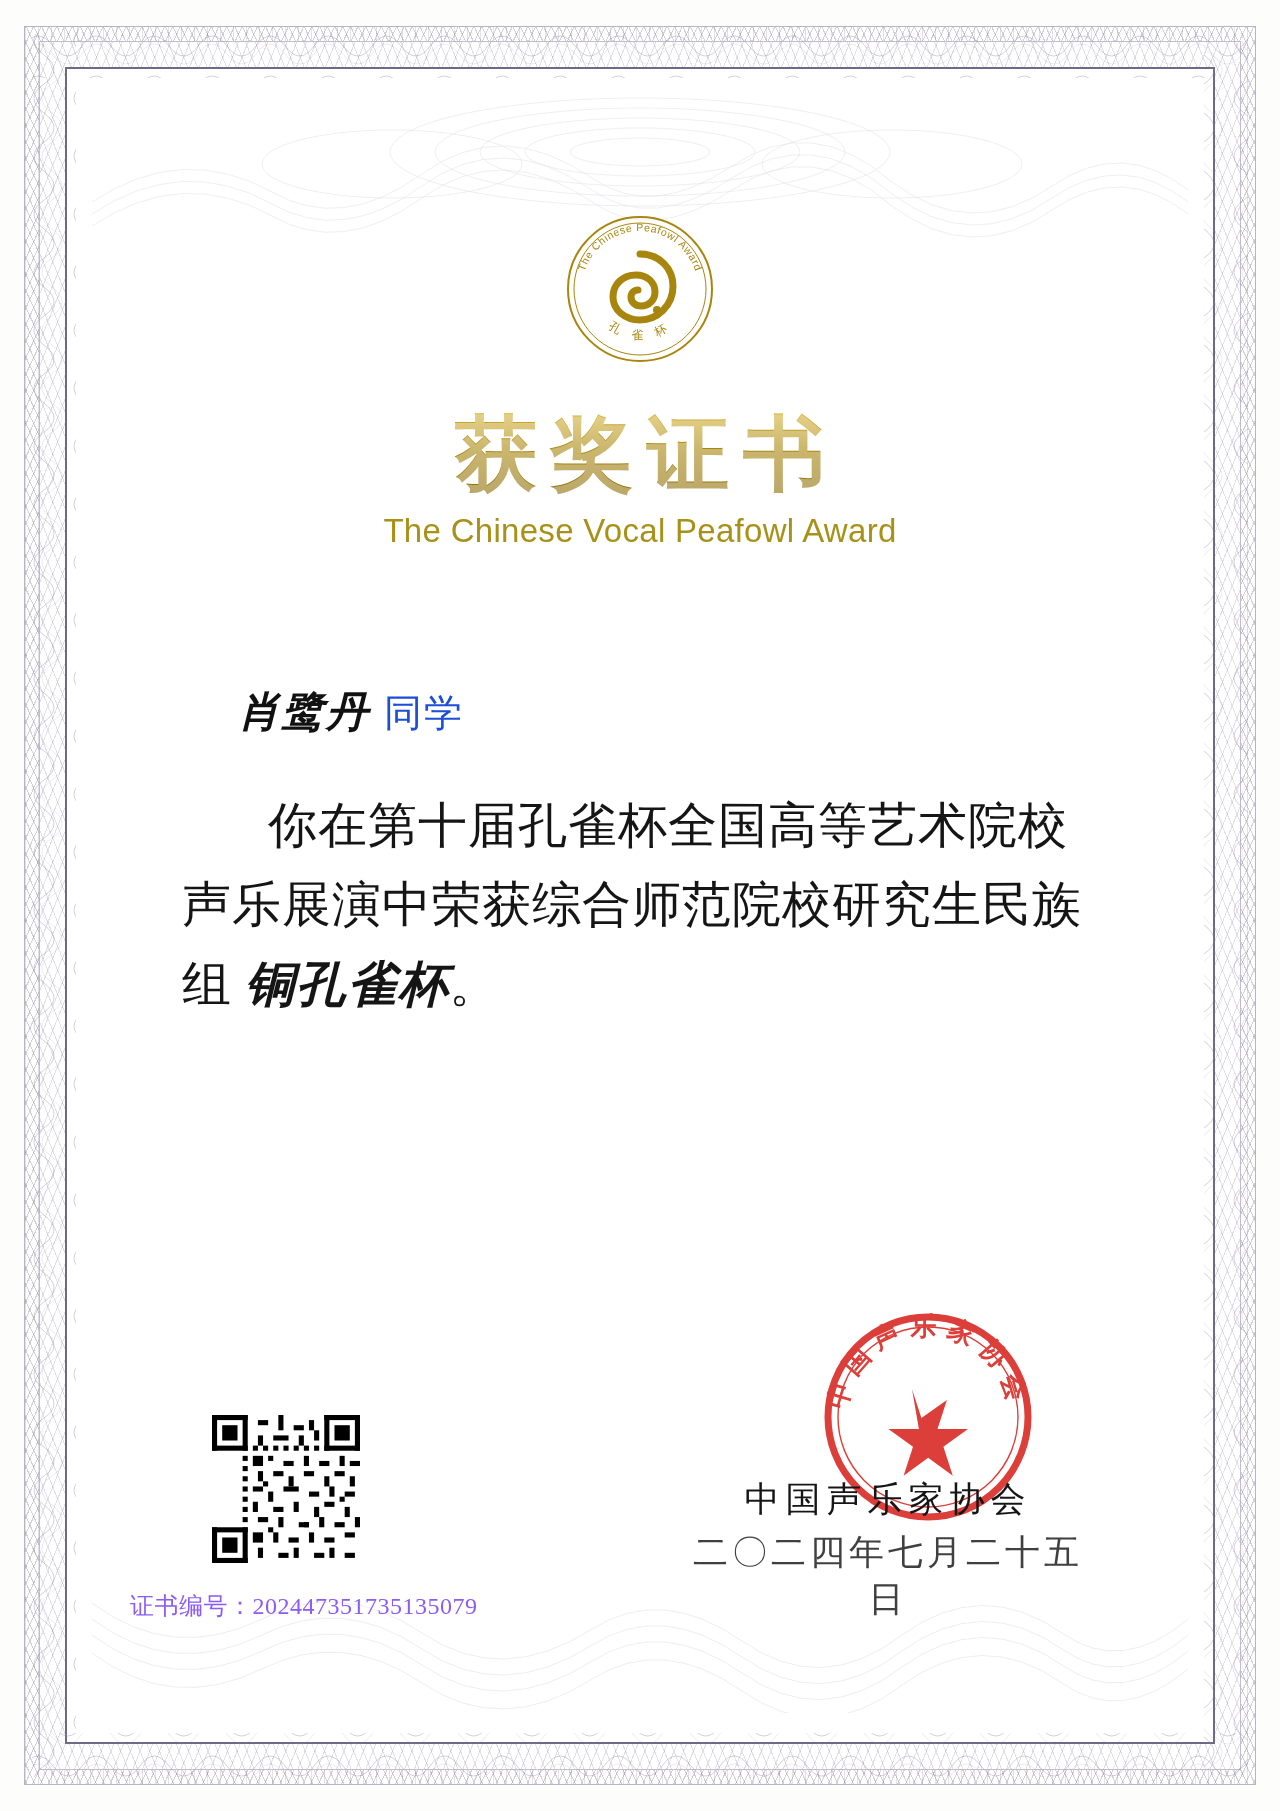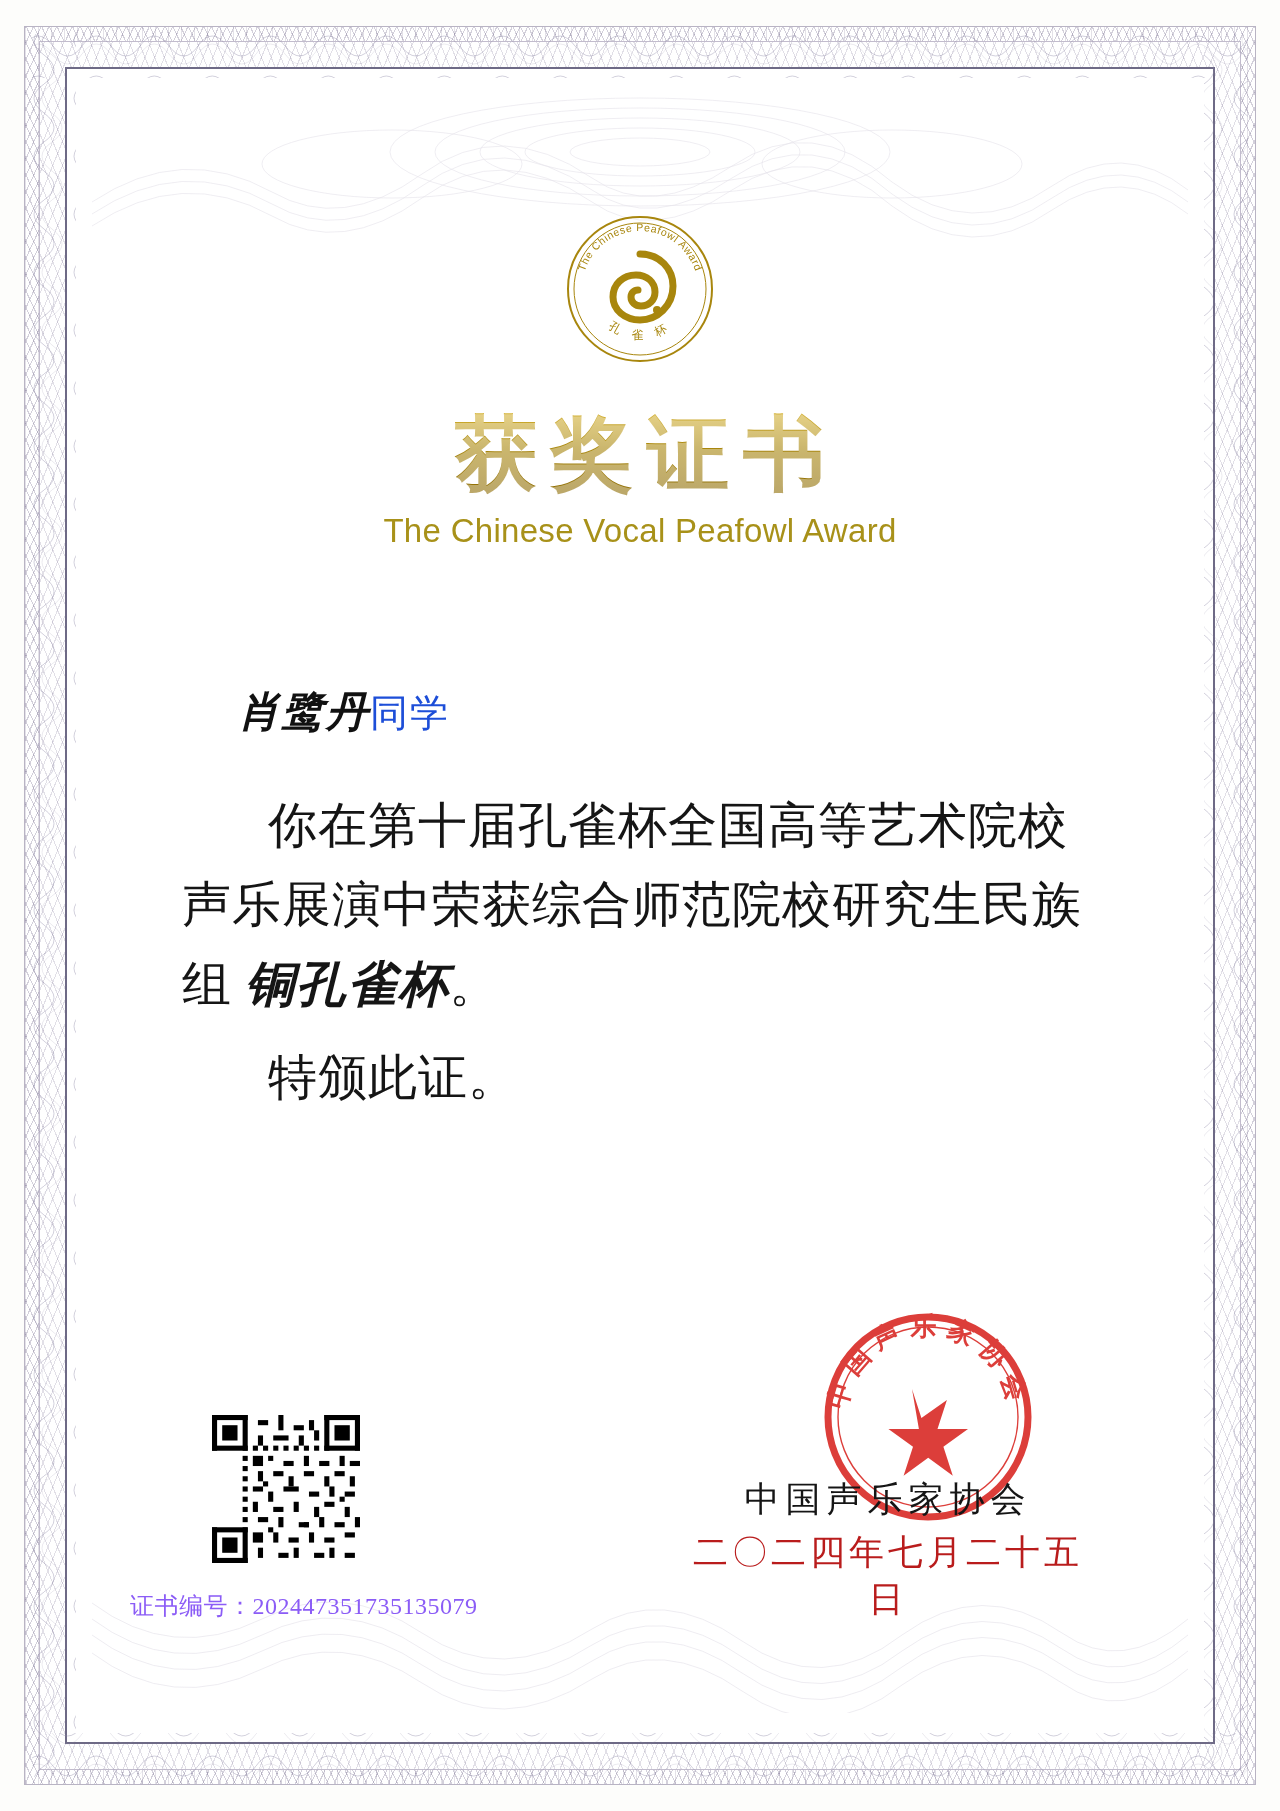--- a/index.html
+++ b/index.html
@@ -137,20 +137,21 @@
     right: 86px;
     top: 590px;
   }
   .recipient-line {
     font-size: 40px;
     color: #1b1b1b;
     margin: 0 0 46px 0;
     padding-left: 60px;
     display: flex;
     align-items: baseline;
+    gap: 14px;
   }
   .recipient-name {
     font-family: "DejaVu Serif", "Liberation Serif", serif;
     font-weight: 700;
     font-style: italic;
     font-size: 42px;
     letter-spacing: 2px;
     color: #111111;
   }
   .recipient-suffix {
@@ -208,21 +209,21 @@
   }
   .issuer {
     font-size: 35px;
     letter-spacing: 6px;
     color: #151515;
     margin-bottom: 6px;
   }
   .issue-date {
     font-size: 35px;
     letter-spacing: 4px;
-    color: #b91c1c;
+    color: #404040;
   }
 
   .seal {
     position: absolute;
     right: 150px;
     bottom: 190px;
     width: 220px;
     height: 220px;
     pointer-events: none;
   }
@@ -314,23 +315,20 @@
     <div class="body-block">
       <div class="recipient-line">
         <span class="recipient-name">肖鹭丹</span>
         <span class="recipient-suffix">同学</span>
       </div>
 
       <p class="body-text">
         <span class="indent"></span><span>你在第十届孔雀杯全国高等艺术院校声乐展演中荣获综合师范院校研究生民族组 </span><span class="award-name">铜孔雀杯</span><span>。</span>
       </p>
 
-      <p class="body-text second">
-        <span class="indent"></span><span>特颁此证。</span>
-      </p>
     </div>
 
     <div class="qr-block">
       <svg class="qr-code" viewBox="0 0 29 29">
         <rect width="29" height="29" fill="#ffffff"></rect>
         <g fill="#000000">
 
           <rect x="0" y="0" width="7" height="1"></rect>
             <rect x="0" y="6" width="7" height="1"></rect>
           <rect x="0" y="0" width="1" height="7"></rect>

